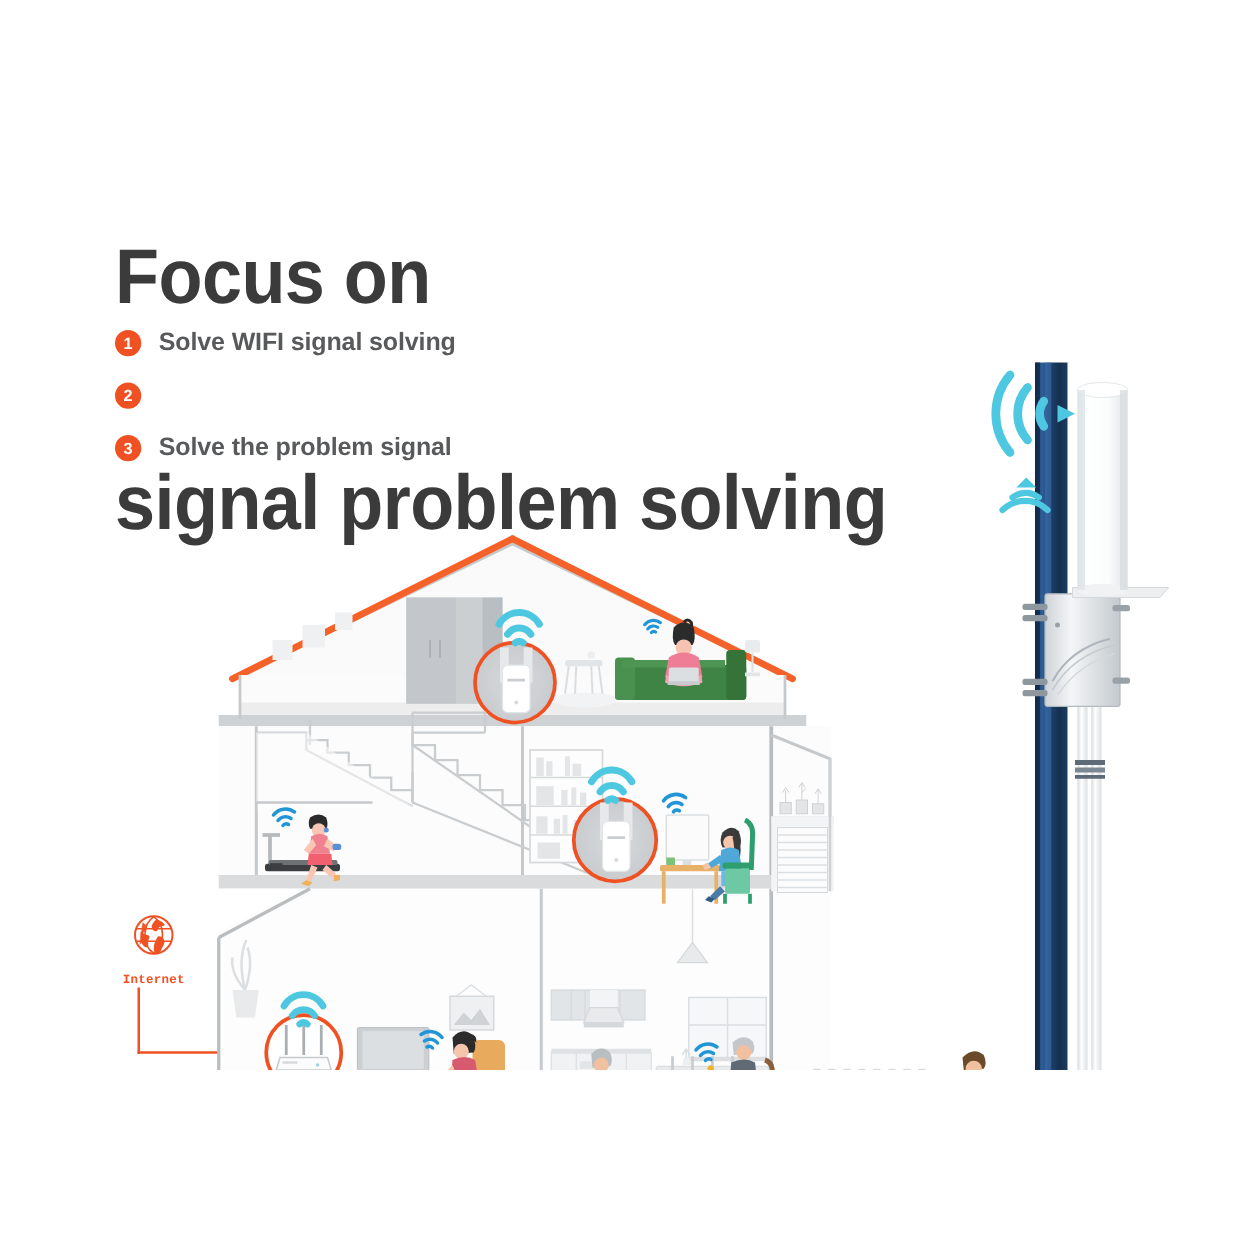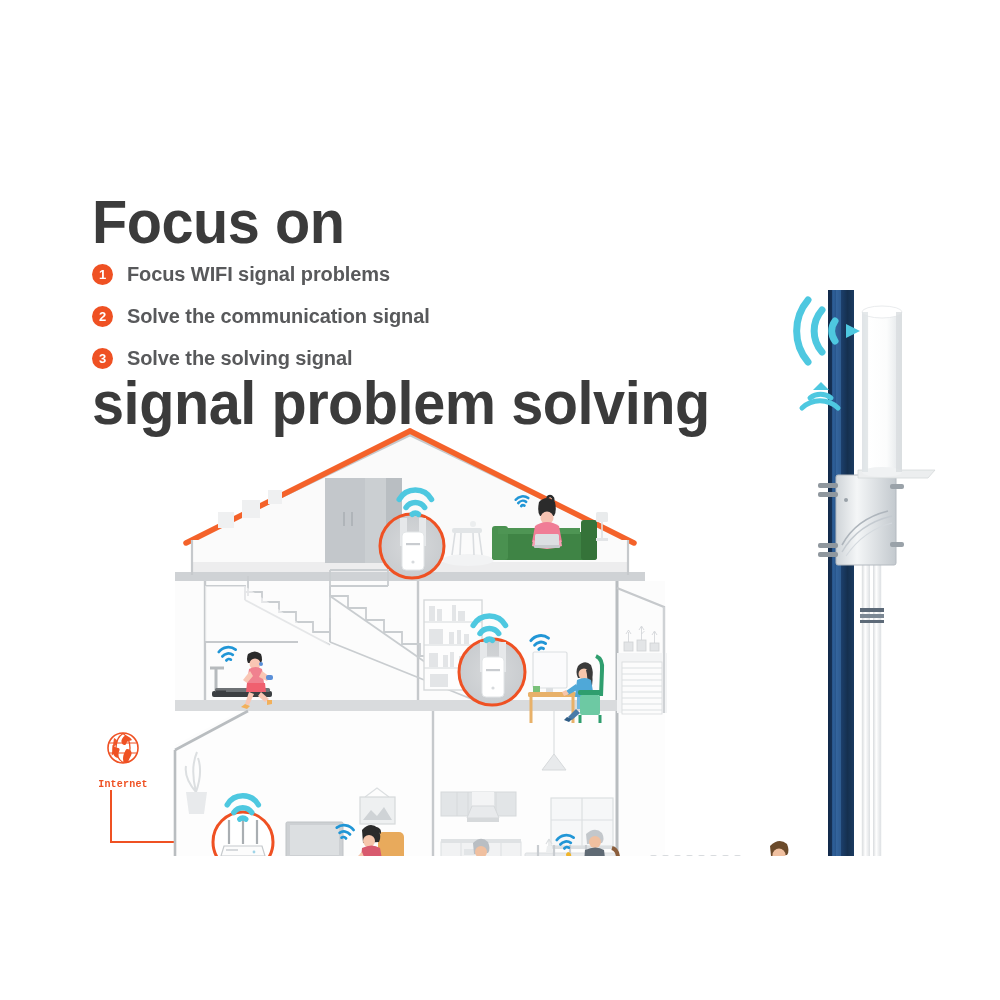--- a/index.html
+++ b/index.html
@@ -66,29 +66,28 @@
 <div id="stage">
 
   <div class="headline">
     <span class="l1">Focus on</span>
     <span class="l2">signal problem solving</span>
   </div>
 
   <div class="bullets">
     <div class="bullet-row">
       <div class="bullet-num">1</div>
-      <div class="bullet-text">Focus WIFI signal problems</div>
+      <div class="bullet-text">Solve WIFI signal solving</div>
     </div>
     <div class="bullet-row">
       <div class="bullet-num">2</div>
-      <div class="bullet-text">Solve the communication signal</div>
     </div>
     <div class="bullet-row">
       <div class="bullet-num">3</div>
-      <div class="bullet-text">Solve the solving signal</div>
+      <div class="bullet-text">Solve the problem signal</div>
     </div>
   </div>
 
   <div class="internet-wrap">
     <svg width="70" height="50" viewBox="0 0 70 50">
       <g transform="translate(20,3)">
         <circle cx="15" cy="17" r="15" fill="none" stroke="#ef5123" stroke-width="1.6"></circle>
         <path d="M15 2.5c-5 3-7 9-7 14.5s2 11.5 7 14.5c5-3 7-9 7-14.5S20 5.5 15 2.5z" fill="none" stroke="#ef5123" stroke-width="1.3"></path>
         <path d="M1.2 12h27.6M1.2 22h27.6" stroke="#ef5123" stroke-width="1.2" fill="none"></path>
         <path d="M6 7c2.5 1 4 3 3 5.5s-3 2-3.5 4 1.5 3 1 5-2.5 2-3 4" fill="#ef5123" opacity="0.95"></path>

